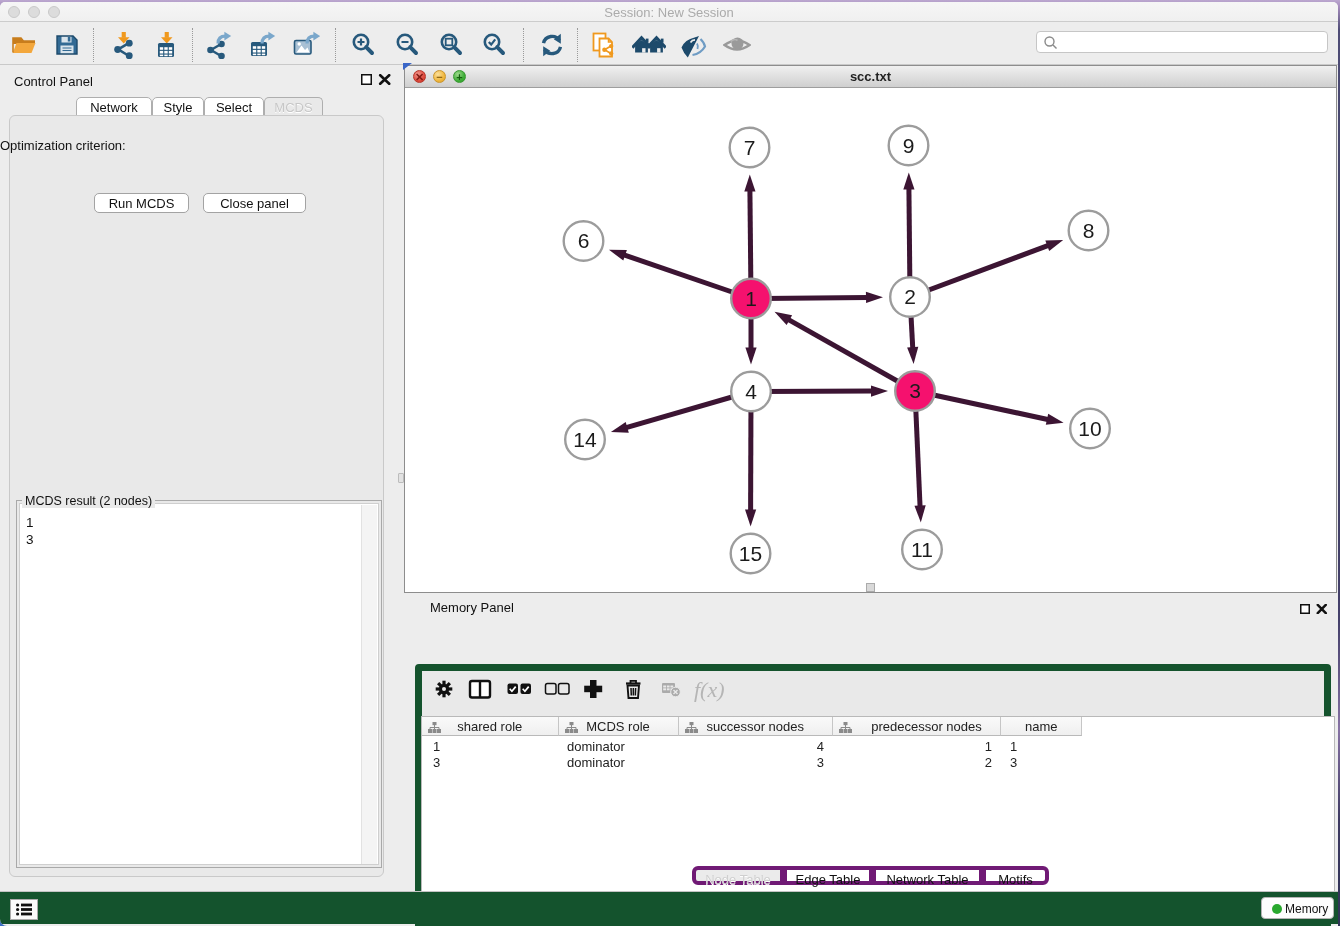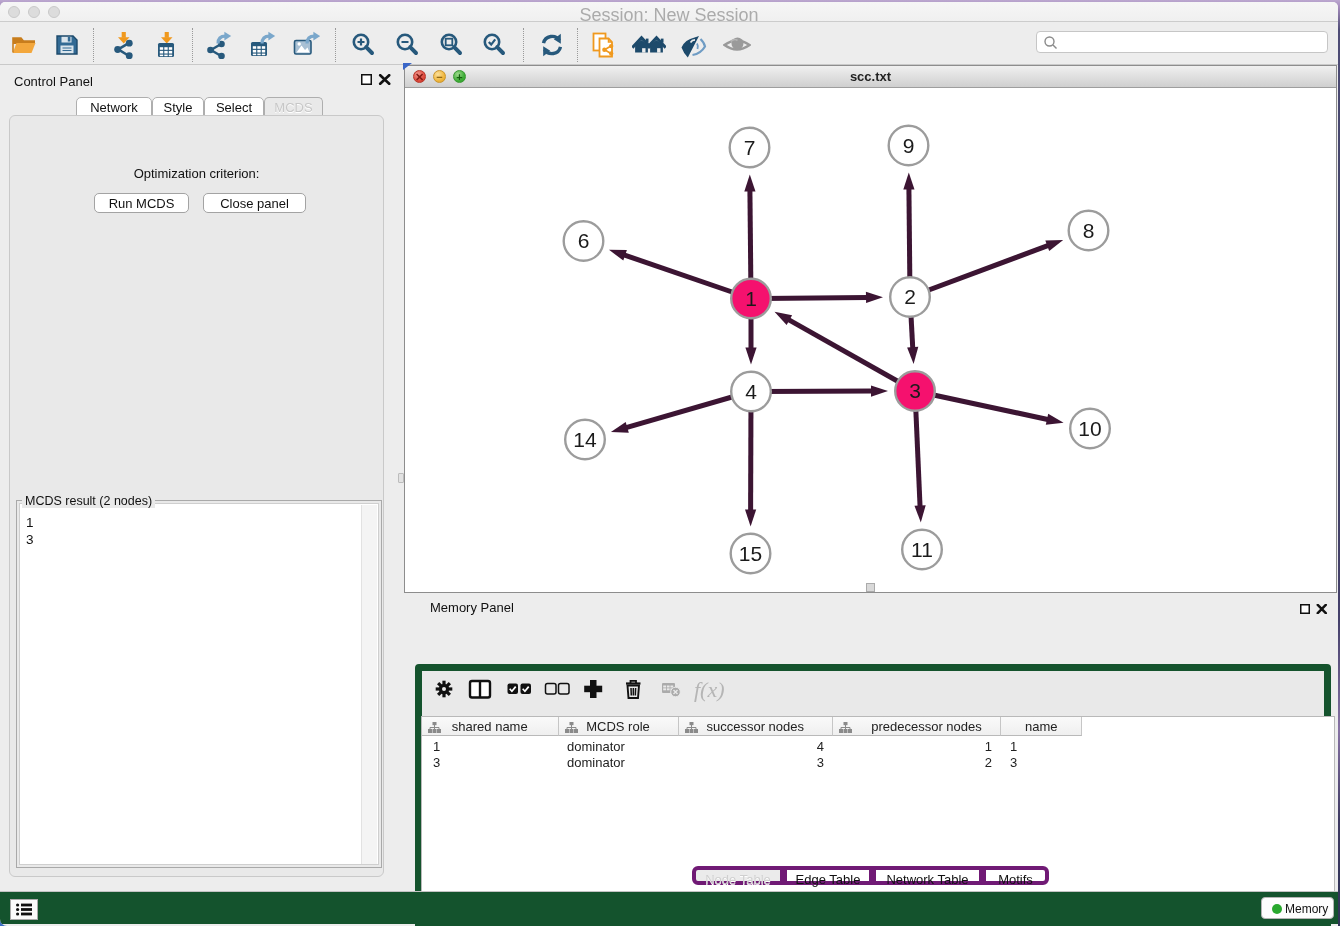--- a/index.html
+++ b/index.html
@@ -4,31 +4,31 @@
 <style>
 * { margin:0; padding:0; box-sizing:border-box; }
 html,body { width:1340px; height:926px; overflow:hidden; }
 body { font-family:"Liberation Sans", sans-serif;
   background:linear-gradient(180deg,#bca8d0 0,#a88fbf 6px,#4e4c76 30px,#3c3f64 300px,#44406a 620px,#8672a4 730px,#3e3a62 820px,#2f3356 926px); position:relative; }
 #win { position:absolute; left:0; top:2px; width:1338px; height:924px; background:#ededed; border-radius:5px 5px 0 7px; overflow:hidden; }
 .abs { position:absolute; }
 
 #titlebar { position:absolute; left:0; top:0; width:100%; height:20px; background:linear-gradient(#f6f6f6,#f0f0f0); border-bottom:1px solid #cccccc; border-radius:5px 5px 0 0; }
 .tl { position:absolute; top:4px; width:12px; height:12px; border-radius:50%; background:#dcdcdc; border:1px solid #c9c9c9; }
-#wtitle { position:absolute; top:3px; left:0; width:100%; text-align:center; font-size:18px; color:#ababab; }
+#wtitle { position:absolute; top:3px; left:0; width:100%; text-align:center; font-size:13px; color:#ababab; }
 
 #toolbar { position:absolute; left:0; top:21px; width:100%; height:42px; background:#ededed; border-bottom:1px solid #c9c9c9; }
 .sep { position:absolute; top:5px; height:34px; width:0; border-left:1px dotted #9a9a9a; }
 .ti { position:absolute; top:8px; width:28px; height:28px; }
 #search { position:absolute; left:1036px; top:8px; width:292px; height:22px; background:#fff; border:1px solid #c6c6c6; border-radius:4px; }
 
 #cp-title { position:absolute; left:14px; top:72px; font-size:13px; color:#111; }
 .tab { position:absolute; top:95px; height:19px; background:#fff; border:1px solid #aeaeae; border-bottom:1px solid #aeaeae; border-radius:5px 5px 0 0; font-size:13px; color:#111; text-align:center; line-height:19px; }
 #cp-body { position:absolute; left:9px; top:113px; width:375px; height:762px; background:#e9e9e9; border:1px solid #c9c9c9; border-radius:6px; }
-#opt-label { position:absolute; left:0; top:136px; width:393px; text-align:center; font-size:13px; color:#111;margin-top:28px; }
+#opt-label { position:absolute; left:0; top:136px; width:393px; font-size:13px; color:#111; }
 #selbox { position:absolute; left:45px; top:155px; width:310px; height:23px; background:#fff; border:1px solid #b0b0b0; border-radius:5px; font-size:13px; color:#111; line-height:21px; padding-left:12px; }
 .btn { position:absolute; top:191px; height:20px; background:#fff; border:1px solid #a3a3a3; border-radius:5px; font-size:13px; color:#111; text-align:center; line-height:19px; }
 #fieldset { position:absolute; left:16px; top:498px; width:366px; height:368px; border:1px solid #a9a9a9; }
 #fieldset-legend { position:absolute; left:22px; top:492px; z-index:3; background:#e9e9e9; font-size:12.5px; color:#111; padding:0 3px; }
 #resultbox { position:absolute; left:19px; top:501px; width:360px; height:362px; background:#fff; border:1px solid #cfcfcf; }
 #scrolltrack { position:absolute; left:341px; top:1px; width:16px; height:359px; background:#f4f4f4; border-left:1px solid #e2e2e2; }
 
 #statusbar { position:absolute; left:0; top:889px; width:100%; height:33px; background:#14532d; border-top:1px solid #c3c3c3; }
 #listbtn { position:absolute; left:10px; top:7px; width:28px; height:21px; background:#fbfbfb; border:1px solid #ababab; }
 #membtn { position:absolute; left:1261px; top:5px; width:73px; height:22px; background:#fdfdfd; border:1px solid #b3b3b3; border-radius:4px; font-size:12px; color:#111; }
@@ -354,21 +354,21 @@
             <rect x="241.2" y="19.3" width="2.8" height="2"></rect>
             <rect x="244.8" y="19.3" width="2.8" height="2"></rect>
             <rect x="248.4" y="19.3" width="2.8" height="2"></rect>
           </g>
           <circle cx="253.5" cy="23" r="4.8" stroke="#e9e9e9" stroke-width="1"></circle>
           <path d="M251.5 21 l4 4 m0-4 l-4 4" stroke="#e9e9e9" stroke-width="1.4"></path>
         </g>
     <text x="272" y="28" font-family="Liberation Serif, serif" font-style="italic" font-size="22" fill="#b5b5b5">f(x)</text>
     </svg>
     <div id="tp-viewport">
-      <div class="hcell" style="left:0px;width:136.5px">shared name</div>
+      <div class="hcell" style="left:0px;width:136.5px">shared role</div>
       <svg class="treeicon" style="left:6px;top:5px" width="13" height="11" viewBox="0 0 13 11">
           <g fill="#8a8a8a">
             <rect x="4.5" y="0" width="4" height="3.2"></rect>
             <rect x="0" y="7" width="4" height="4"></rect>
             <rect x="4.5" y="7" width="4" height="4"></rect>
             <rect x="9" y="7" width="4" height="4"></rect>
             <path d="M6.5 3 v2 M2 7 V5.5 H11 V7 M6.5 5 v2" stroke="#8a8a8a" fill="none" stroke-width="1"></path>
           </g>
         </svg>
       <div class="hcell" style="left:136.5px;width:120px">MCDS role</div>

